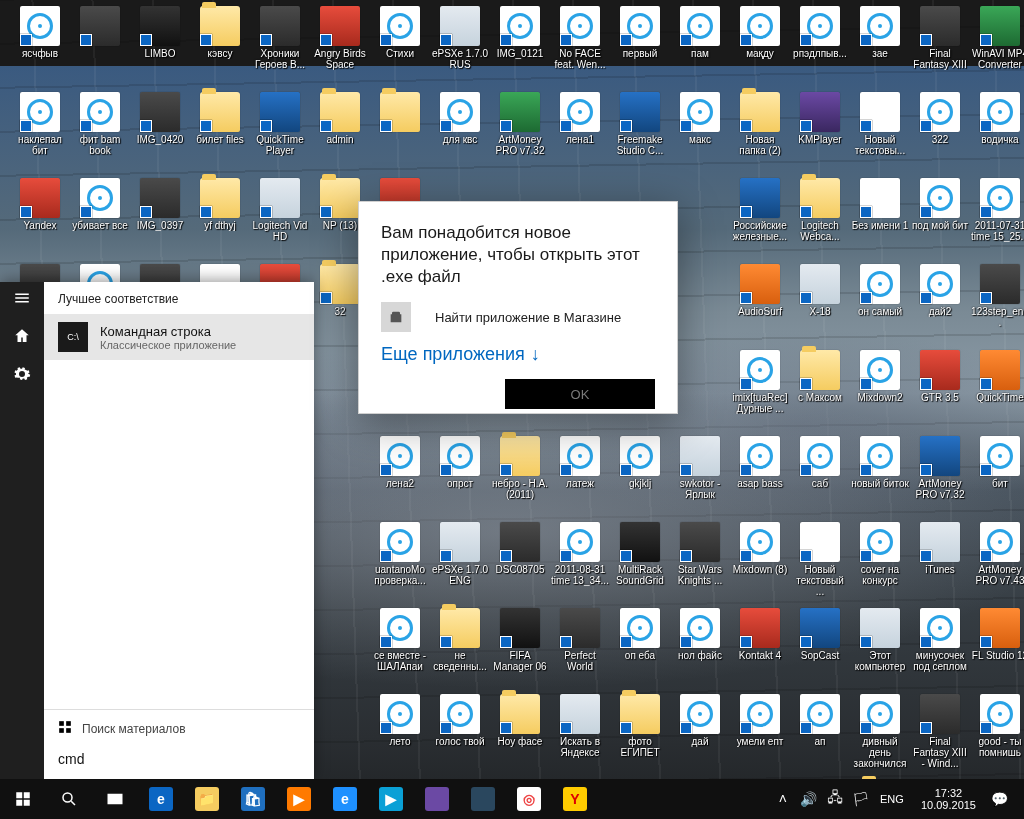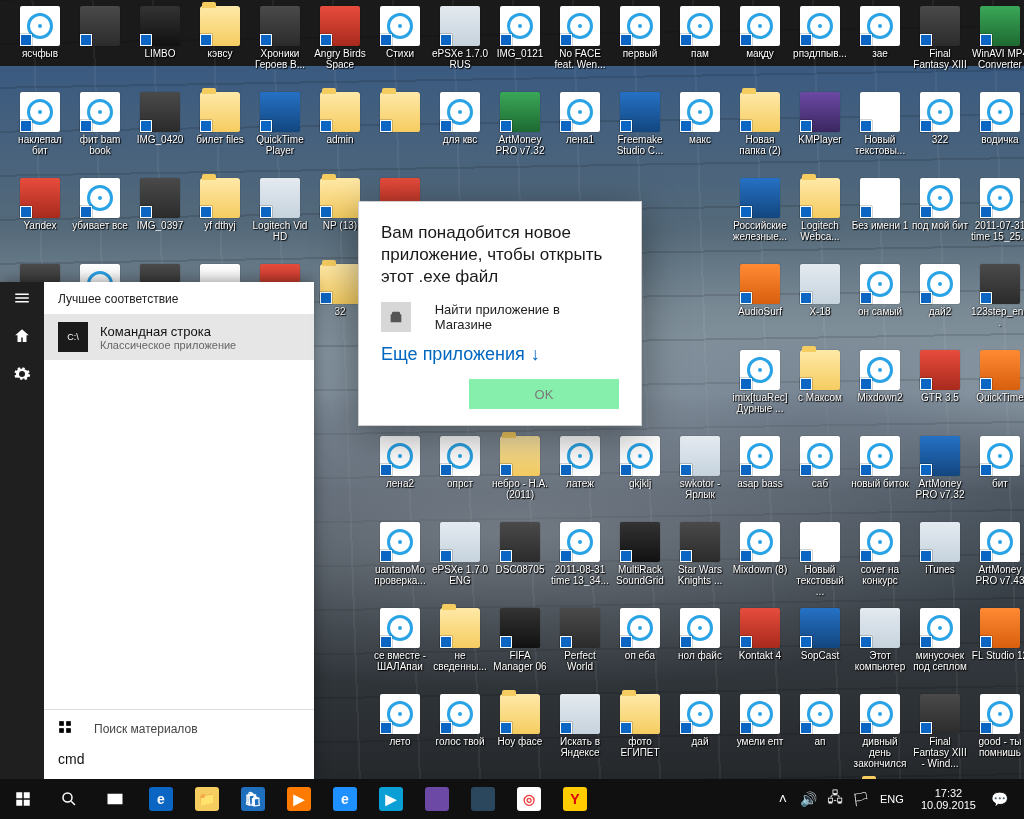--- a/index.html
+++ b/index.html
@@ -56,32 +56,32 @@
   .search-panel { position:absolute; left:0; bottom:40px; width:314px; height:497px; display:flex; background:#fff; color:#1a1a1a; box-shadow:0 -2px 14px rgba(0,0,0,.4); }
   .sp-rail { width:44px; background:#1f1f1f; display:flex; flex-direction:column; align-items:center; padding-top:6px; gap:18px; }
   .sp-rail .ri { width:20px; height:20px; color:#fff; display:flex; align-items:center; justify-content:center; cursor:pointer; }
   .sp-body { flex:1; display:flex; flex-direction:column;border-radius:19px; }
   .sp-head { padding:10px 14px 8px; font-size:12px; color:#222; }
   .sp-result { display:flex; align-items:center; gap:12px; padding:8px 14px; background:#e6e6e6; cursor:pointer; }
   .sp-result .ric { width:30px; height:30px; background:#1a1a1a; color:#fff; font-size:9px; display:flex; align-items:center; justify-content:center; }
   .sp-result .t1 { font-size:13px; color:#111; }
   .sp-result .t2 { font-size:11px; color:#666; }
   .sp-fill { flex:1; }
-  .sp-foot { border-top:1px solid #ddd; padding:10px 14px 6px; font-size:12px; color:#444; display:flex; align-items:center; gap:22px; }
+  .sp-foot { border-top:1px solid #ddd; padding:10px 14px 6px; font-size:12px; color:#444; display:flex; align-items:center; gap:10px; }
   .sp-input { padding:8px 14px 12px; font-size:14px; color:#111; }
 
   
-  .dialog { position:absolute; left:358px; top:201px; width:284px; background:#fff; color:#202020;
-    box-shadow:0 10px 40px rgba(0,0,0,.4); border:1px solid #d0d0d0; padding:20px 22px 16px; }
+  .dialog { position:absolute; left:358px; top:201px; width:320px; background:#fff; color:#202020;
+    box-shadow:0 10px 40px rgba(0,0,0,.4); border:1px solid #d0d0d0; padding:20px 22px 4px; }
   .dialog h2 { font-weight:400; font-size:17px; line-height:22px; margin-bottom:14px; color:#1a1a1a; }
   .dialog .row { display:flex; align-items:center; gap:24px; font-size:13px; margin-bottom:12px; }
   .dialog .store-ic { width:30px; height:30px; background:#d7d7d7; display:flex; align-items:center; justify-content:center; font-size:14px; color:#333; }
   .dialog .more { color:#0067c0; font-size:18px; display:flex; align-items:center; gap:6px; cursor:pointer; margin:6px 0 14px; }
   .dialog .ok { width:150px; height:30px; margin-left:auto; display:flex; align-items:center; justify-content:center;
-    background:#86efac; color:#7a7a7a; font-size:13px; cursor:pointer; }
+    background:#000000; color:#7a7a7a; font-size:13px; cursor:pointer; }
 
   
   .taskbar { position:absolute; left:0; right:0; bottom:0; height:40px; background:#101010; display:flex; align-items:stretch; }
   .tb-left { display:flex; }
   .tb-btn { width:46px; display:flex; align-items:center; justify-content:center; color:#fff; cursor:pointer; font-size:16px; }
   .tb-right { margin-left:auto; display:flex; align-items:center; gap:6px; padding-right:2px; }
   .tray-ic { width:20px; height:40px; display:flex; align-items:center; justify-content:center; font-size:14px; color:#fff; cursor:pointer;}
   .clock { font-size:11px; line-height:12px; text-align:center; padding:0 8px; display:flex; flex-direction:column; justify-content:center; cursor:pointer;}
   .tb-btn svg, .tray-ic svg, .sp-rail svg { width:18px; height:18px; fill:currentColor; }
   .tb-app { position:relative; }

